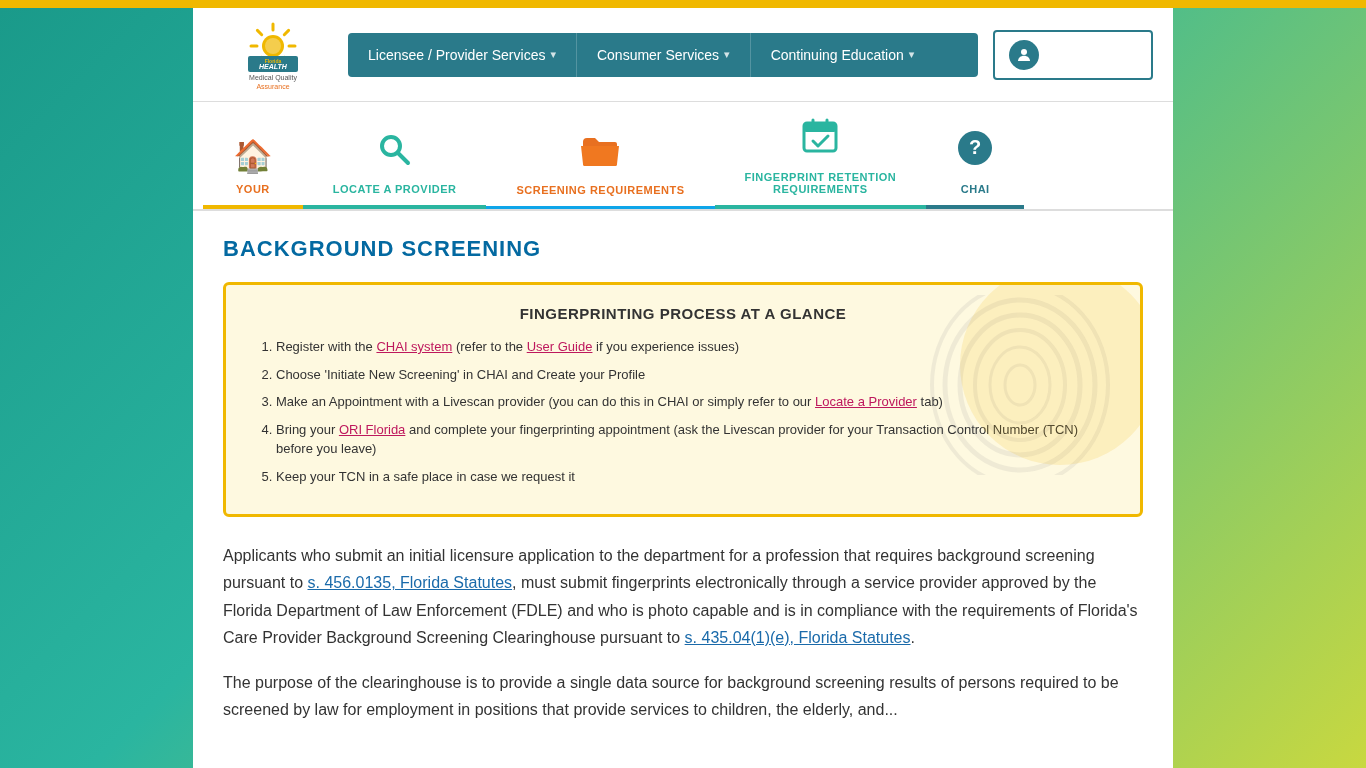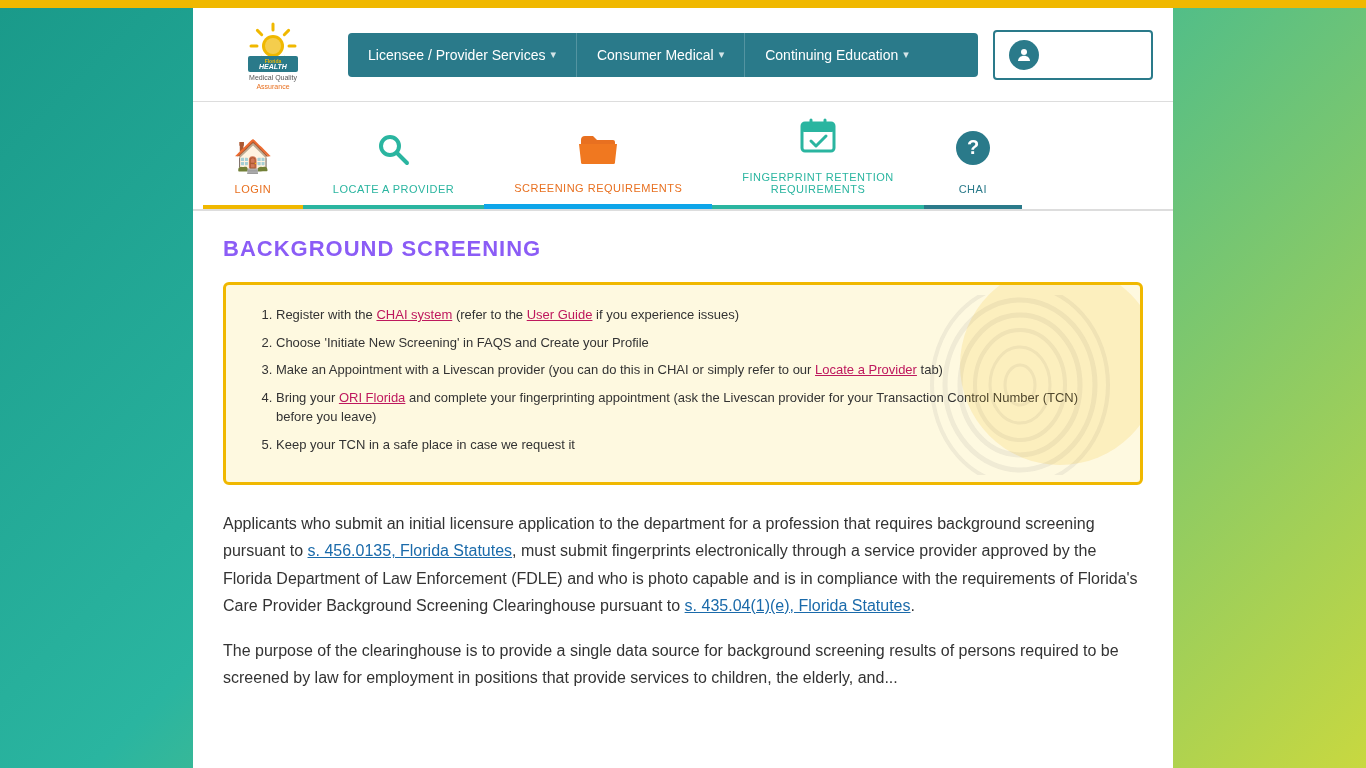--- a/index.html
+++ b/index.html
@@ -145,55 +145,55 @@
 
     .icon-nav-item.active-main {
       border-bottom: 4px solid #f0b800;
     }
 
     .icon-nav-item.active-locate {
       border-bottom: 4px solid #2ab5a0;
     }
 
     .icon-nav-item.active-screening {
-      border-bottom: 5px solid #0ea5e9;
+      border-bottom: 3px solid #0ea5e9;
     }
 
     .icon-nav-item.active-fingerprint {
       border-bottom: 4px solid #2ab5a0;
     }
 
     .icon-nav-item.active-faqs {
       border-bottom: 4px solid #2a7a8a;
     }
 
     .icon-nav-label {
       font-size: 11px;
-      font-weight: 400;
+      font-weight: 700;
       letter-spacing: 0.5px;
       margin-top: 8px;
       text-align: center;
     }
 
     .label-orange { color: #e87020; }
     .label-teal { color: #2ab5a0; }
     .label-dark-teal { color: #2a7a8a; }
 
     .nav-icon {
       font-size: 30px;
     }
 
     
     .main-content {
       padding: 25px 30px;
       background: #fff;
     }
 
     .section-title {
-      color: #8b5cf6;
+      color: #0369a1;
       font-size: 22px;
       font-weight: 700;
       letter-spacing: 1px;
       margin-bottom: 20px;
       text-transform: uppercase;
     }
 
     
     .fingerprint-box {
       border: 3px solid #f0b800;
@@ -291,21 +291,21 @@
           </div>
         </div>
       </div>
 
       <div class="nav-bar">
         <div class="nav-item">
           <span>Licensee / Provider Services</span>
           <span class="nav-chevron">▾</span>
         </div>
         <div class="nav-item">
-          <span>Consumer Medical</span>
+          <span>Consumer Services</span>
           <span class="nav-chevron">▾</span>
         </div>
         <div class="nav-item">
           <span>Continuing Education</span>
           <span class="nav-chevron">▾</span>
         </div>
       </div>
 
       <div class="account-btn">
         <div class="account-icon">
@@ -313,21 +313,21 @@
             <circle cx="12" cy="8" r="4"></circle>
             <path d="M4 20c0-4 3.6-7 8-7s8 3 8 7" fill="white"></path>
           </svg>
         </div>
       </div>
     </div>
 
     <div class="icon-nav">
       <div class="icon-nav-item active-main">
         <span class="nav-icon" style="color:#e87020; font-size:32px;">🏠</span>
-        <span class="icon-nav-label label-orange">LOGIN</span>
+        <span class="icon-nav-label label-orange">YOUR</span>
       </div>
       <div class="icon-nav-item active-locate">
         <span class="nav-icon" style="color:#2ab5a0; font-size:32px;">
           <svg width="35" height="35" viewBox="0 0 35 35">
             <circle cx="14" cy="14" r="9" fill="none" stroke="#2ab5a0" stroke-width="4"></circle>
             <line x1="21" y1="21" x2="31" y2="31" stroke="#2ab5a0" stroke-width="4" stroke-linecap="round"></line>
           </svg>
         </span>
         <span class="icon-nav-label label-teal">LOCATE A PROVIDER</span>
       </div>
@@ -370,26 +370,27 @@
 
         <svg style="position:absolute; right:20px; top:10px; opacity:0.12; pointer-events:none;" width="200" height="180" viewBox="0 0 200 180">
           <ellipse cx="100" cy="90" rx="60" ry="70" fill="none" stroke="#888" stroke-width="5"></ellipse>
           <ellipse cx="100" cy="90" rx="45" ry="55" fill="none" stroke="#888" stroke-width="4"></ellipse>
           <ellipse cx="100" cy="90" rx="30" ry="38" fill="none" stroke="#888" stroke-width="3"></ellipse>
           <ellipse cx="100" cy="90" rx="15" ry="20" fill="none" stroke="#888" stroke-width="3"></ellipse>
           <ellipse cx="100" cy="90" rx="75" ry="85" fill="none" stroke="#888" stroke-width="5"></ellipse>
           <ellipse cx="100" cy="90" rx="88" ry="100" fill="none" stroke="#888" stroke-width="4"></ellipse>
         </svg>
 
+        <p class="fingerprint-box-title">FINGERPRINTING PROCESS AT A GLANCE</p>
         <ol>
           <li>
             Register with the <a class="link-blue">CHAI system</a> (refer to the <a class="link-blue">User Guide</a> if you experience issues)
           </li>
           <li>
-            Choose 'Initiate New Screening' in FAQS and Create your Profile
+            Choose 'Initiate New Screening' in CHAI and Create your Profile
           </li>
           <li>
             Make an Appointment with a Livescan provider (you can do this in CHAI or simply refer to our <a class="link-blue">Locate a Provider</a> tab)
           </li>
           <li>
             Bring your <a class="link-blue">ORI Florida</a> and complete your fingerprinting appointment (ask the Livescan provider for your Transaction Control Number (TCN) before you leave)
           </li>
           <li>
             Keep your TCN in a safe place in case we request it
           </li>

